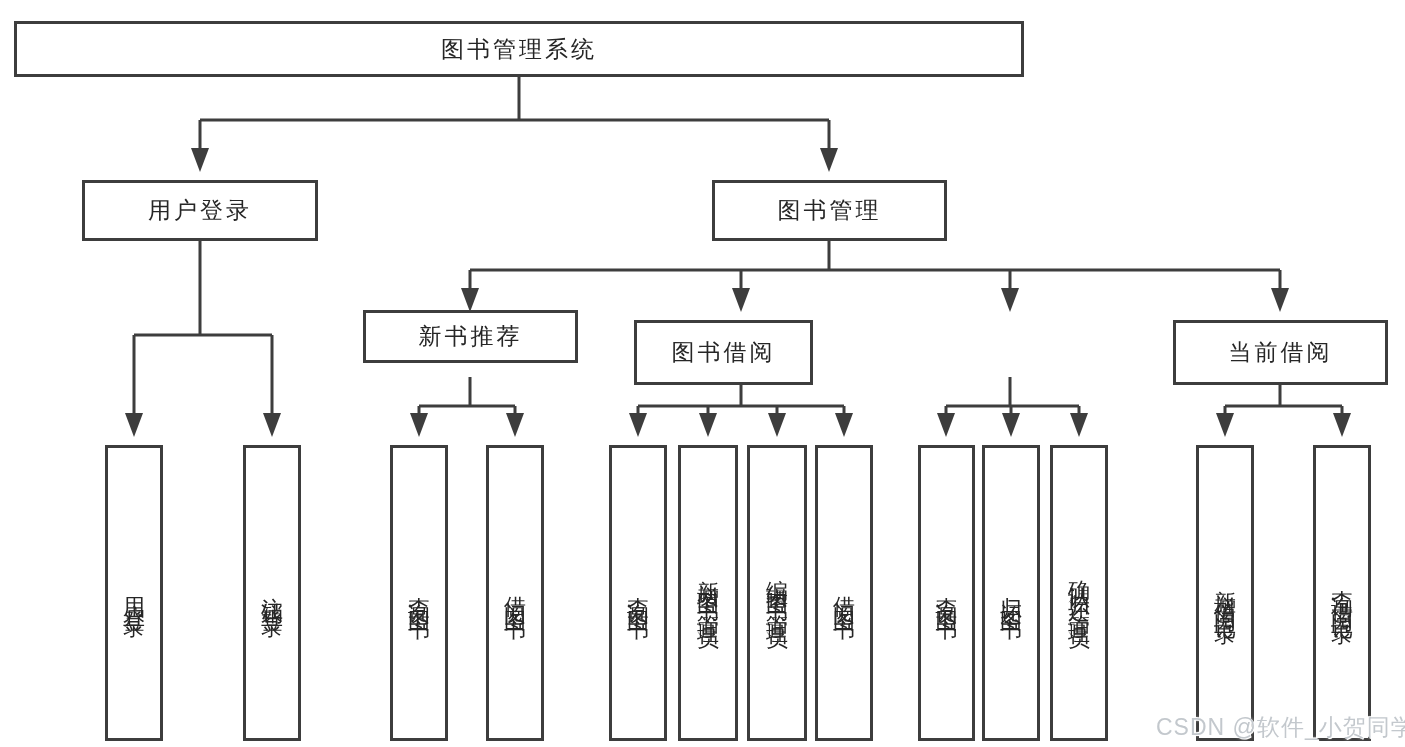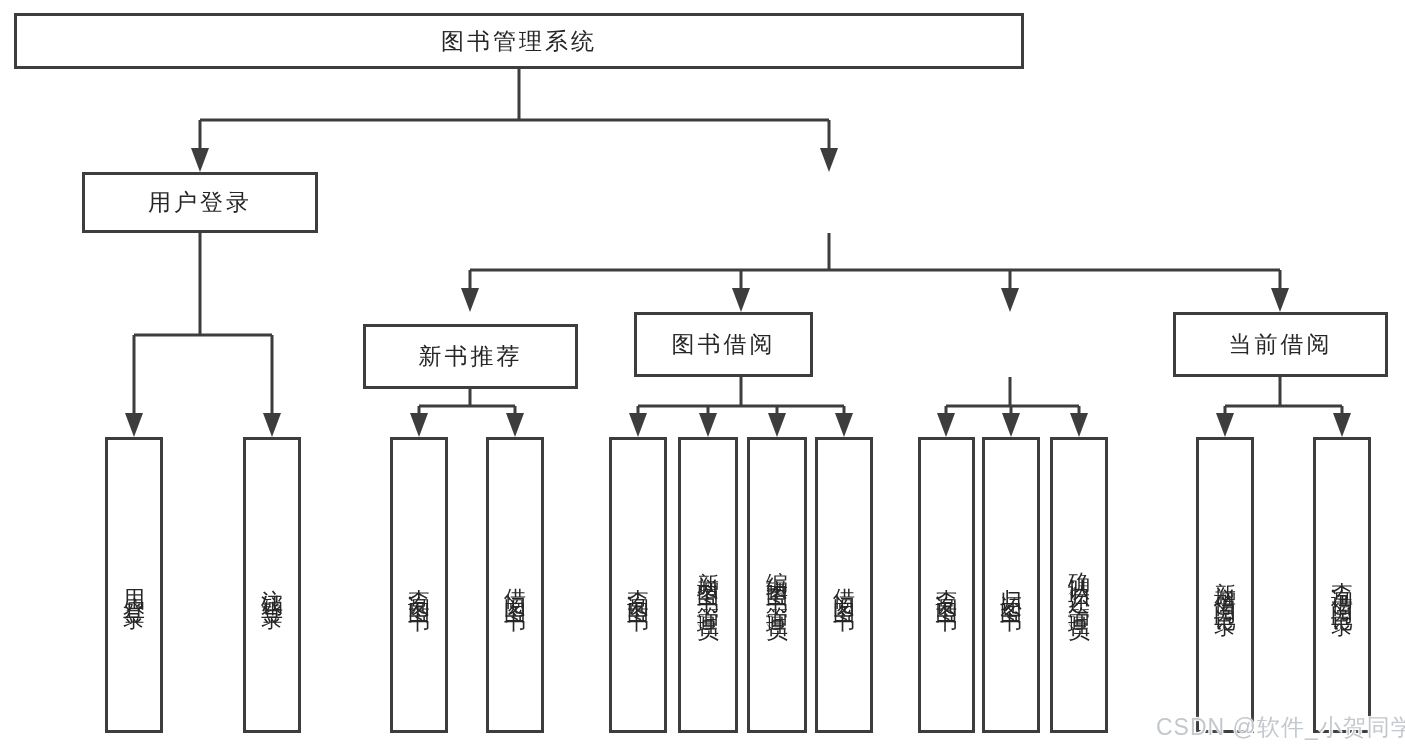--- a/index.html
+++ b/index.html
@@ -3,21 +3,21 @@
 <meta charset="utf-8">
 <style>
   html,body{margin:0;padding:0;background:#ffffff;}
   .canvas{
     position:relative;width:1405px;height:747px;background:#ffffff;
     font-family:"Liberation Sans","DejaVu Sans",sans-serif;overflow:hidden;
   }
   .wires{position:absolute;left:0;top:0;width:1405px;height:747px;}
   .box{
     position:absolute;box-sizing:border-box;border:3px solid #3d3d3d;background:#ffffff;
-    display:flex;align-items:center;justify-content:center;color:#262626;
+    display:flex;align-items:center;justify-content:center;color:#262626;margin-top:8px;
   }
   .h{font-size:23px;letter-spacing:3px;white-space:nowrap;}
   .v{
     writing-mode:vertical-rl;text-orientation:mixed;
     top:437px;height:296px;width:58px;
     font-size:22px;letter-spacing:7px;line-height:1;
   }
   .watermark{
     position:absolute;left:1156px;top:712px;
     font-size:23px;letter-spacing:1px;color:#c3c8cd;white-space:nowrap;
@@ -65,22 +65,23 @@
       <polygon points="1002,413 1020,413 1011,437"></polygon>
       <polygon points="1070,413 1088,413 1079,437"></polygon>
       <polygon points="1216,413 1234,413 1225,437"></polygon>
       <polygon points="1333,413 1351,413 1342,437"></polygon>
     </g>
   </svg>
 
   <div class="box h" style="left:14px;top:13px;width:1010px;height:56px">图书管理系统</div>
 
   <div class="box h" style="left:82px;top:172px;width:236px;height:61px">用户登录</div>
+  <div class="box h" style="left:712px;top:172px;width:235px;height:61px">图书管理</div>
 
-  <div class="box h" style="left:363px;top:324px;width:215px;height:65px">新书推荐</div>
+  <div class="box h" style="left:363px;top:302px;width:215px;height:53px">新书推荐</div>
   <div class="box h" style="left:634px;top:312px;width:179px;height:65px">图书借阅</div>
   <div class="box h" style="left:1173px;top:312px;width:215px;height:65px">当前借阅</div>
 
   <div class="box v" style="left:105px">用户登录</div>
   <div class="box v" style="left:243px">注销登录</div>
 
   <div class="box v" style="left:390px">查询图书</div>
   <div class="box v" style="left:486px">借阅图书</div>
 
   <div class="box v" style="left:609px">查询图书</div>

